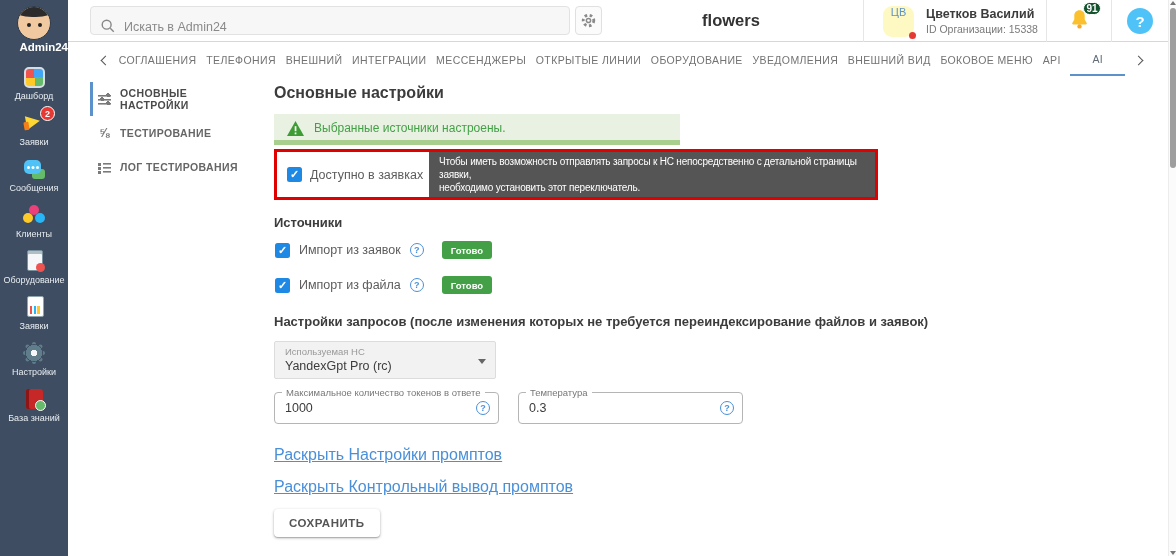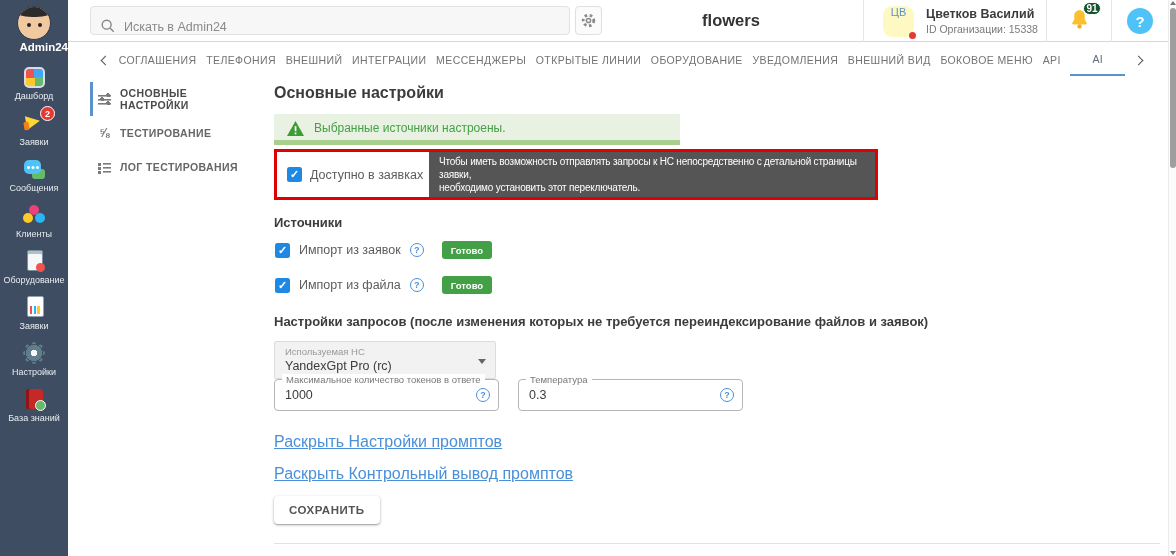--- a/index.html
+++ b/index.html
@@ -159,21 +159,21 @@
   .row1 { margin-bottom:17px; }
   .done-badge { margin-left:9px; background:#43a047; color:#fff; font-size:9.5px; font-weight:bold;
     padding:3.5px 9px; border-radius:3px; cursor:pointer; }
   .mt-requests { margin:20px 0 12px; }
   .select { position:relative; width:222px; height:38px; background:#f2f2f2; border:1px solid #dcdcdc;
     border-radius:2px; padding:4px 24px 0 10px; cursor:pointer; }
   .select-label { font-size:9.5px; color:#999; }
   .select-value { font-size:12.5px; color:#3c3c3c; margin-top:2px; }
   .select-caret { position:absolute; right:9px; top:17px; width:0; height:0;
     border-left:4.5px solid transparent; border-right:4.5px solid transparent; border-top:5px solid #666; }
-  .fields-row { display:flex; gap:19px; }
+  .fields-row { display:flex; gap:19px; margin-top:13px; }
   .field { position:relative; width:225px; height:32px; border:1px solid #b5b5b5; border-radius:4px;
     display:flex; align-items:center; padding:0 8px 0 10px; background:#fff; }
   .field-label { position:absolute; top:-6px; left:7px; background:#fff; padding:0 4px;
     font-size:9.5px; color:#777; white-space:nowrap; }
   .field input { flex:1; min-width:0; border:none; outline:none; font-size:12.5px; color:#3c3c3c;
     background:transparent; font-family:"Liberation Sans", sans-serif; }
   .link { display:block; font-size:16px; color:#4a90d9; text-decoration:underline; cursor:pointer; }
   .link1 { margin-top:22px; }
   .link2 { margin-top:14px; }
   .save-btn { margin-top:13px; background:#fff; border:none; border-radius:4px; padding:8px 15px;

